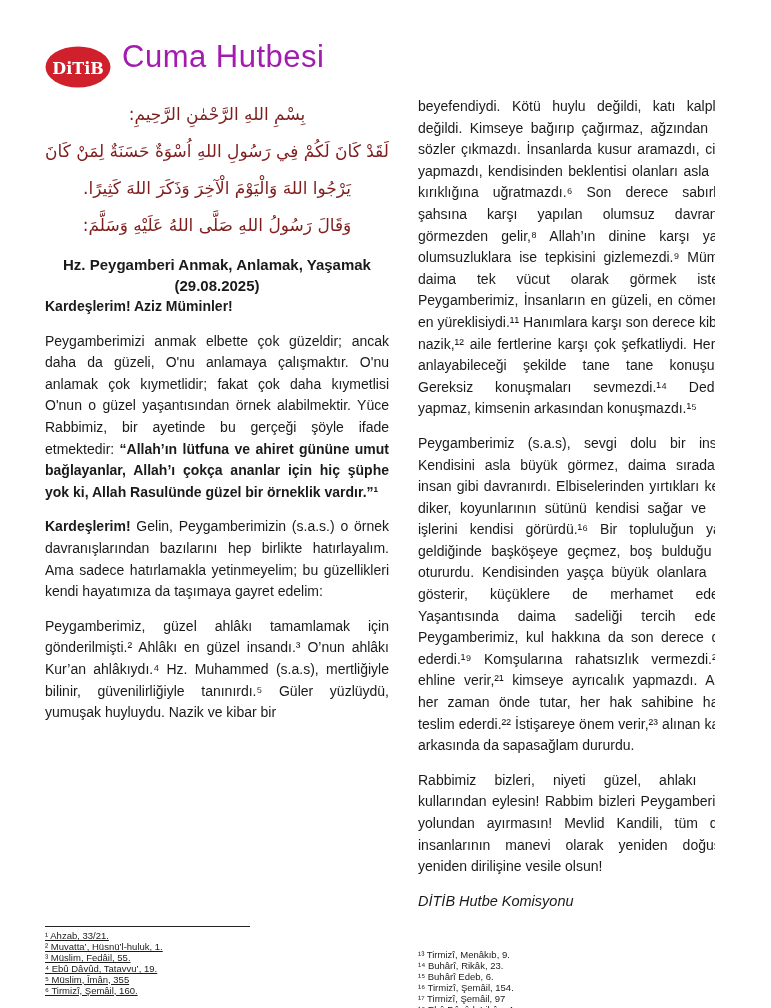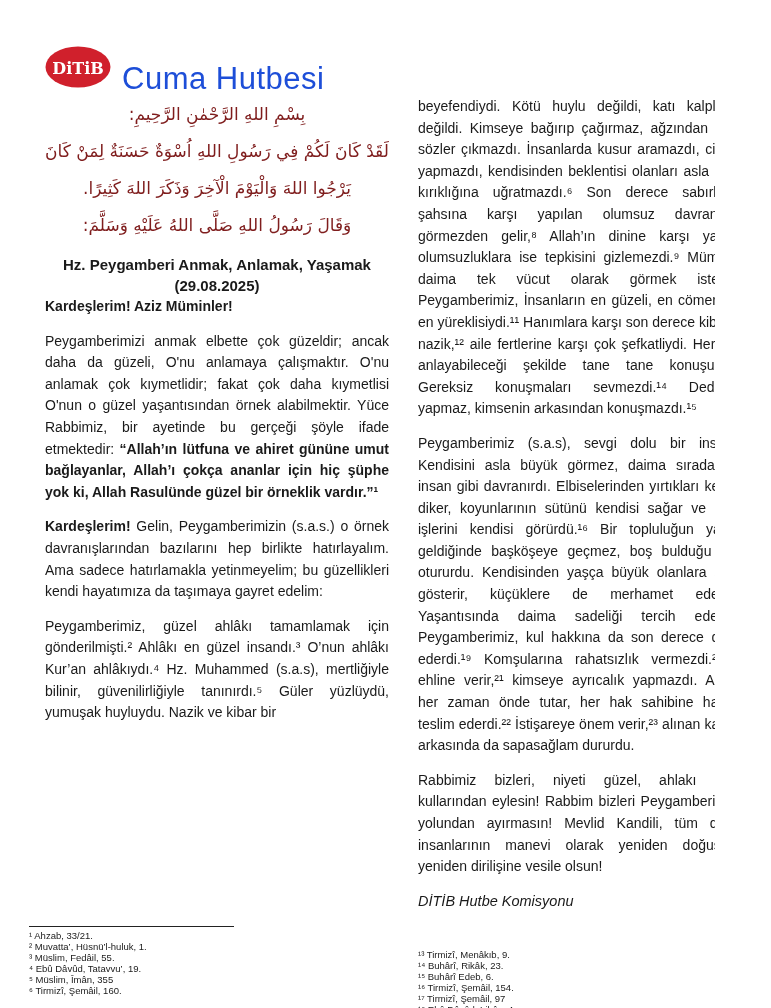--- a/index.html
+++ b/index.html
@@ -7,23 +7,23 @@
     position:relative;
     width:715px;height:1008px;
     background:#ffffff;
     font-family:"Liberation Sans",sans-serif;
     color:#1a1a1a;
     overflow:hidden;
   }
   
   .logo{position:absolute;left:45px;top:46px;width:66px;height:42px;}
   .page-title{
-    position:absolute;left:122px;top:60px;
+    position:absolute;left:122px;top:38px;
     font-size:31px;line-height:38px;
-    color:#1d4ed8;letter-spacing:.5px;
+    color:#a21caf;letter-spacing:.5px;
     font-family:"Liberation Sans",sans-serif;
   }
   
   .col{position:absolute;top:96px;}
   .col-left{left:45px;width:344px;}
   .col-right{left:418px;width:330px;}
   .arabic{
     direction:rtl;
     text-align:center;
     font-family:"DejaVu Sans",sans-serif;
@@ -43,21 +43,21 @@
   }
   p.bold{font-weight:bold;}
   p.italic{font-style:italic;font-size:14.5px;}
   .seg-b{font-weight:bold;}
   
   .footnotes{
     position:absolute;
     font-size:9.5px;line-height:10.9px;
     color:#1a1a1a;
   }
-  .fn-left{left:29px;top:926px;width:344px;}
+  .fn-left{left:45px;top:926px;width:344px;text-decoration:underline;}
   .fn-right{left:418px;top:938px;width:330px;margin-top:12px;}
   .fn-sep{width:205px;border-top:1.2px solid #222;margin:0 0 4px 0;}
   .fn{white-space:nowrap;}
 </style>
 </head>
 <body>
 
 <div class="page">
 
   <svg class="logo" viewBox="0 0 66 42" xmlns="http://www.w3.org/2000/svg">

